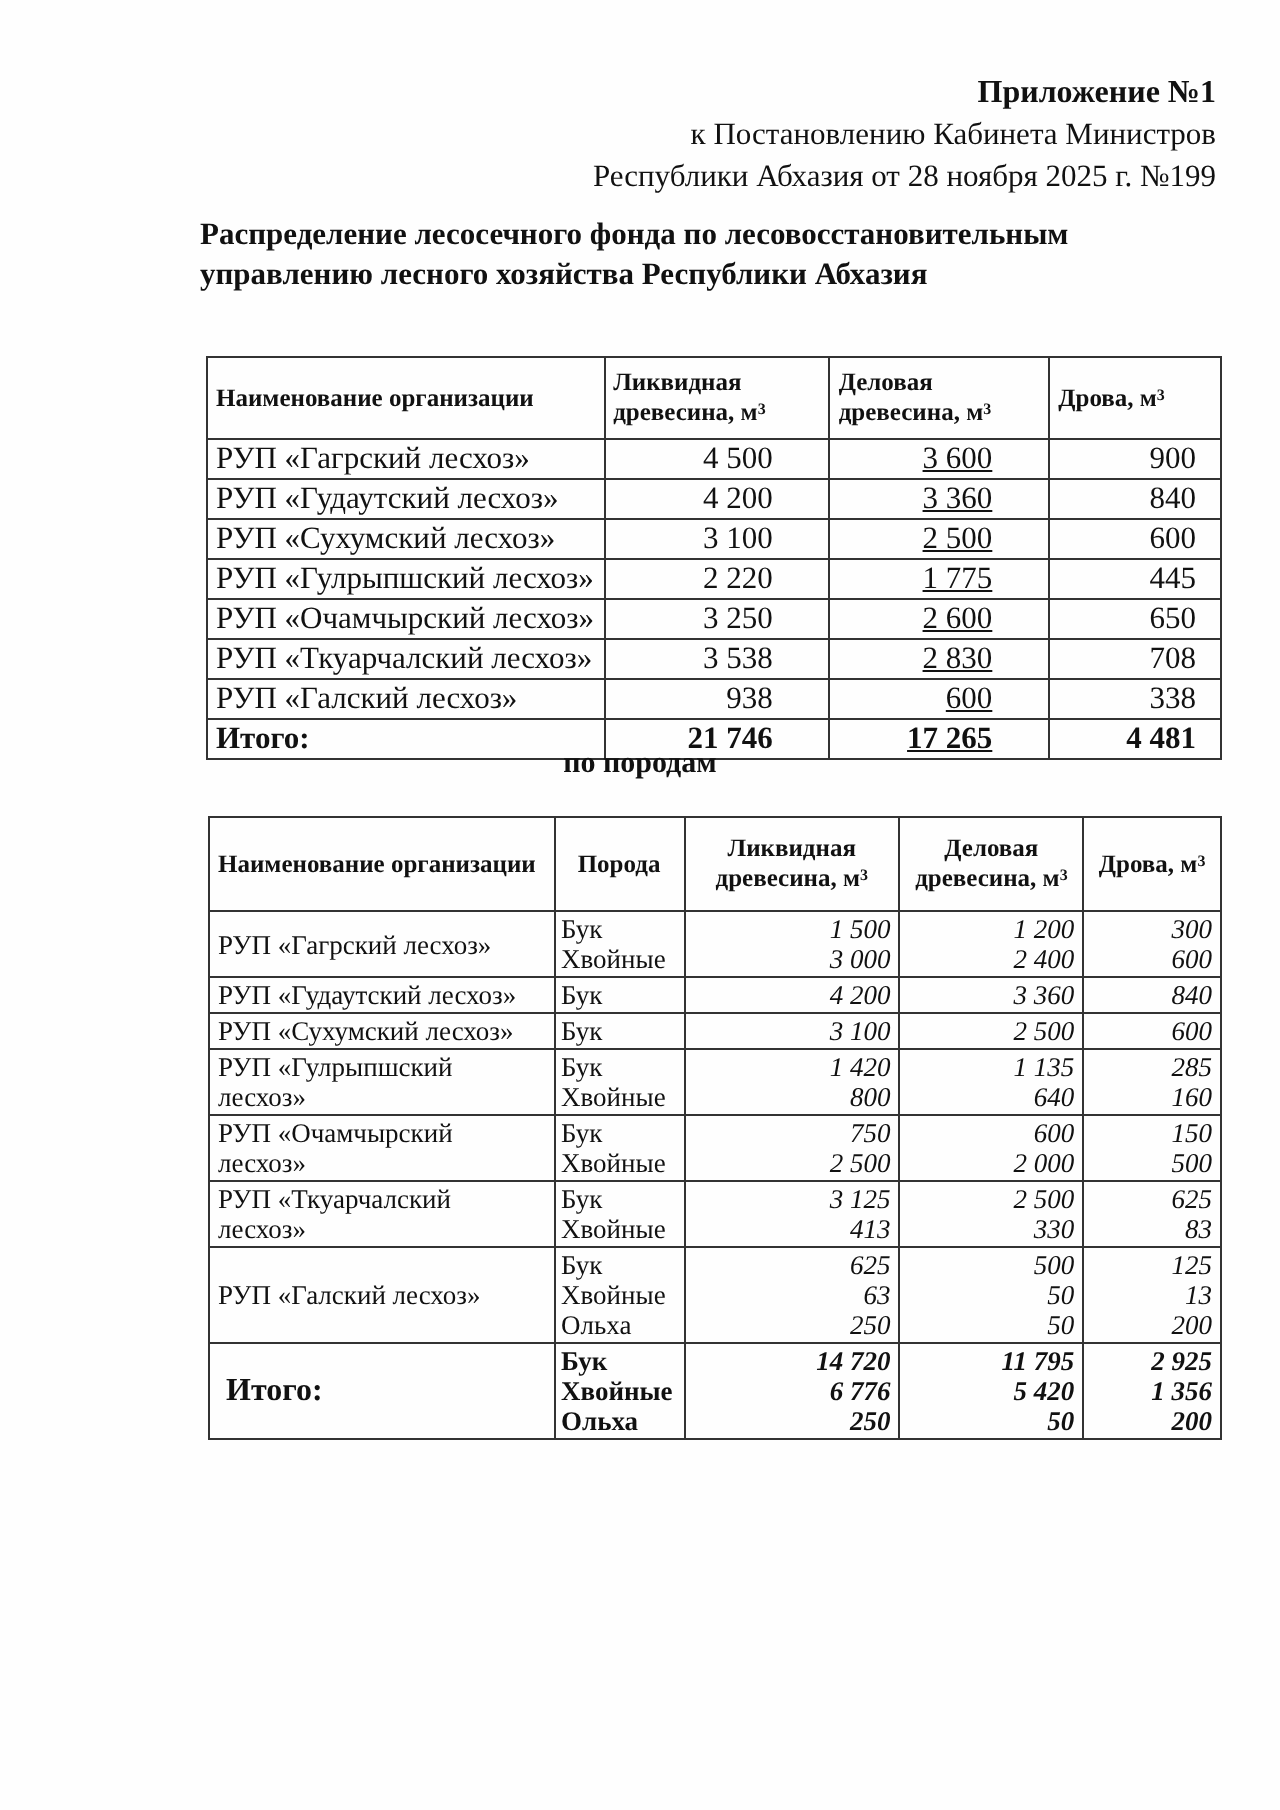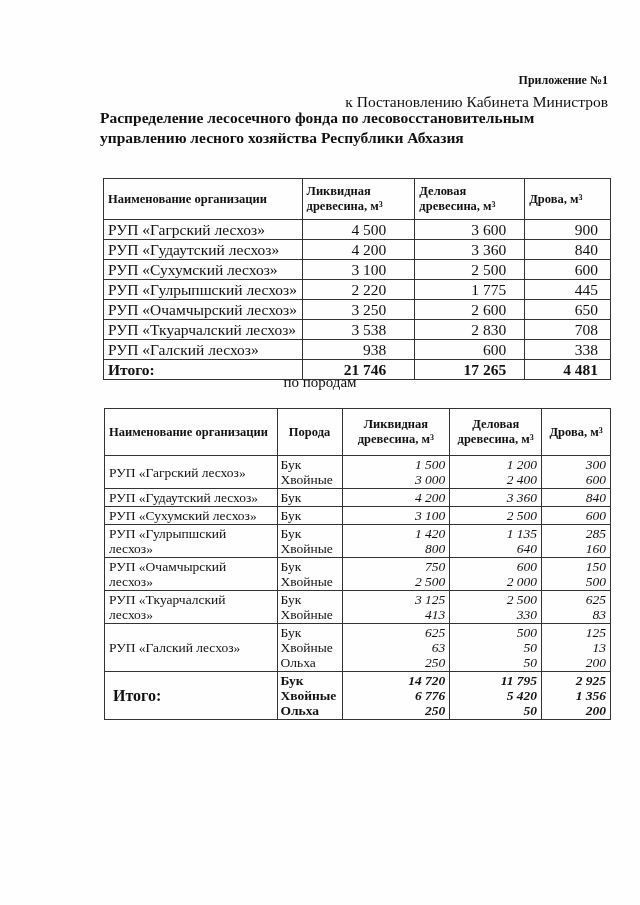--- a/index.html
+++ b/index.html
@@ -1,49 +1,50 @@
 <!DOCTYPE html>
 <html><head>
 <meta charset="utf-8">
 <style>
   html, body { margin: 0; padding: 0; background: #fefefe; }
   body { width: 640px; height: 905px; position: relative; overflow: hidden;
          font-family: "Liberation Serif", serif; color: #111; }
   .appendix { position: absolute; right: 32px; top: 36px; text-align: right; font-size: 15.5px; line-height: 21px; }
-  .appendix .title { font-weight: bold; font-size: 12px; margin-top: 34px; }
+  .appendix .title { font-weight: bold; font-size: 16px; }
   .doc-title { position: absolute; left: 100px; width: 460px; top: 108px; text-align: left;
                font-weight: bold; font-size: 15.5px; line-height: 20px; }
-  .subtitle { position: absolute; left: 0; width: 640px; top: 374px; text-align: center; font-weight: normal; font-size: 15px; box-sizing: border-box; }
+  .subtitle { position: absolute; left: 0; width: 640px; top: 374px; text-align: center; font-weight: bold; font-size: 15px; box-sizing: border-box; }
   table { border-collapse: collapse; position: absolute; }
   td, th { border: 1px solid #333; padding: 0 4px; }
   #t1 { left: 103px; top: 178px; width: 508px; }
   #t1 th { font-size: 12.5px; font-weight: bold; text-align: left; height: 40px; line-height: 15px; vertical-align: middle; }
   #t1 td { font-size: 15.5px; height: 19px; line-height: 18px; }
   #t1 td.num { text-align: right; padding-right: 0; }
   #t1 td.c2 { padding-right: 28px; margin-left: 24px; }
-  #t1 td.c3 { padding-right: 18px; }
+  #t1 td.c3 { padding-right: 28px; text-decoration: underline; }
   #t1 td.c4 { padding-right: 12px; }
   #t1 tr.total td { font-weight: bold; }
   #t2 { left: 104px; top: 408px; width: 507px; }
   #t2 th { font-size: 12.5px; font-weight: bold; height: 46px; line-height: 15px; vertical-align: middle; text-align: center; }
   #t2 th.org { text-align: left; }
   #t2 td { font-size: 13.5px; line-height: 15px; vertical-align: middle; }
   #t2 td.species { padding: 1px 3px; }
   #t2 td.num { text-align: right; padding: 1px 4px; font-style: italic; }
   #t2 td .line { display: block; }
   #t2 tr.total td { font-weight: bold; }
   #t2 tr.total td.org { font-size: 16px; padding-left: 8px; }
   sup { font-size: 8px; vertical-align: top; position: relative; top: -2px; }
 </style>
 </head>
 <body>
 
 <div class="appendix">
   <div class="title">Приложение №1</div>
   <div>к Постановлению Кабинета Министров</div>
+  <div>Республики Абхазия от 28 ноября 2025 г. №199</div>
 </div>
 
 <div class="doc-title">
   <div>Распределение лесосечного фонда по лесовосстановительным</div>
   <div>управлению лесного хозяйства Республики Абхазия</div>
 </div>
 
 <table id="t1">
   <colgroup>
       <col style="width:199px">

